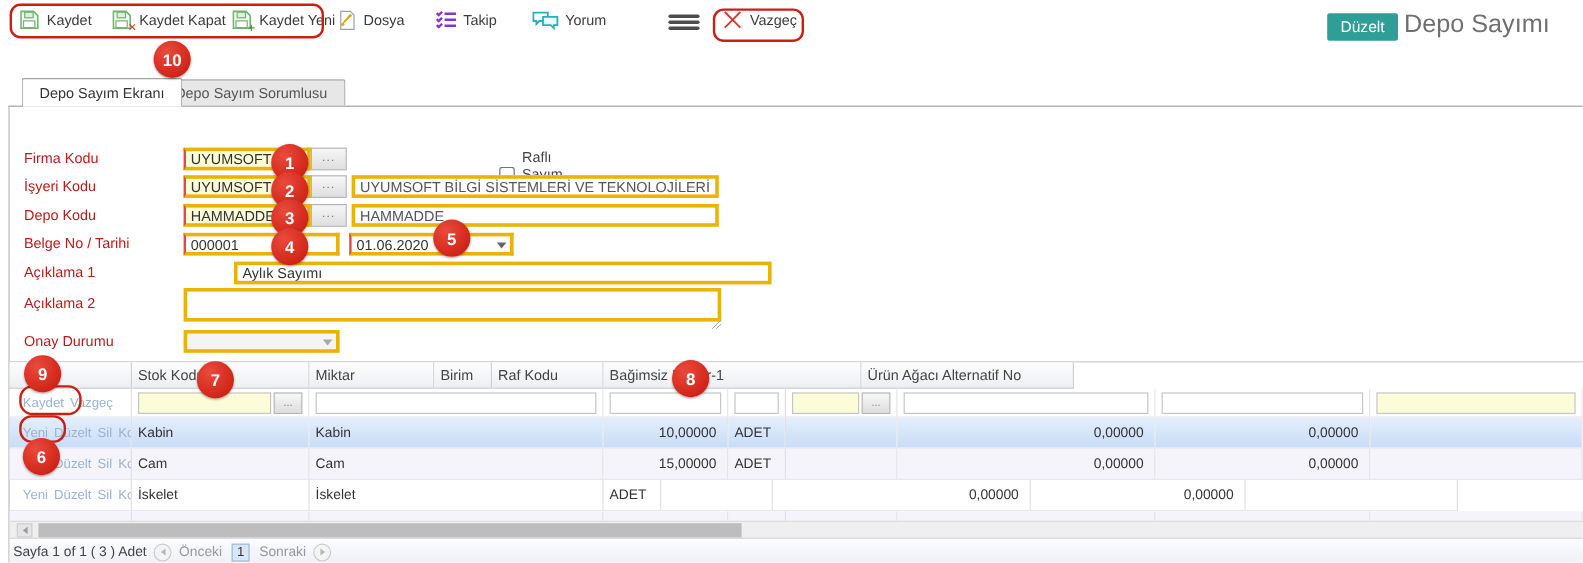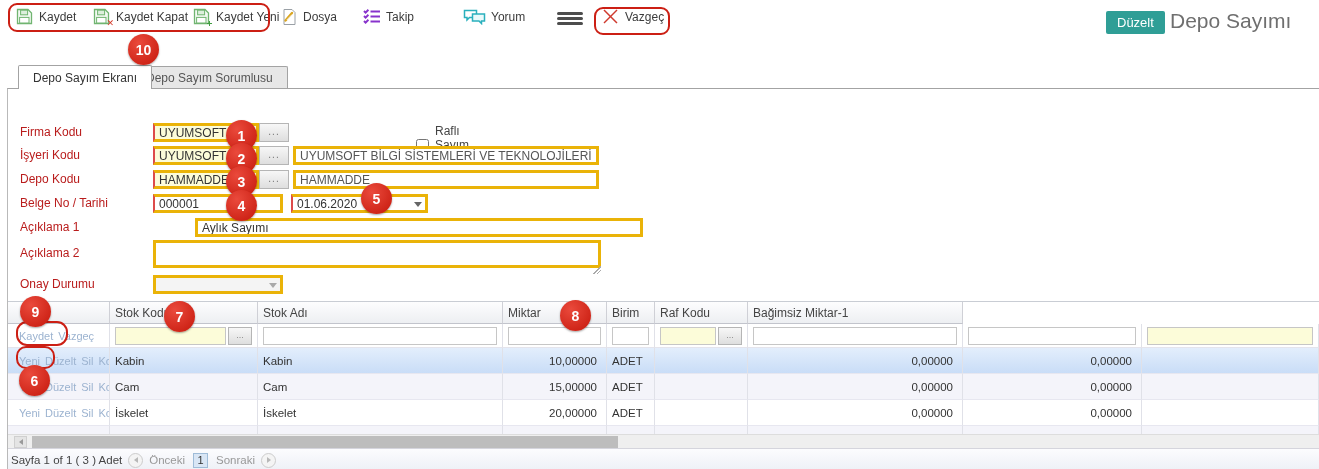--- a/index.html
+++ b/index.html
@@ -163,21 +163,21 @@
               <path d="M1 8 l1.6 1.6 L5.4 6.8"></path>
               <path d="M7.5 8.5 H17"></path>
               <path d="M1 13 l1.6 1.6 L5.4 11.8"></path>
               <path d="M7.5 13.5 H17"></path>
             </g>
           </svg>
       </span>
       <span>Takip</span>
     </div>
 
-    <div class="tb-item" style="left:463px">
+    <div class="tb-item" style="left:443px">
       <span class="icon-wrap" style="width:23px">
         <svg width="23" height="17" viewBox="0 0 23 17">
             <g fill="#fff" stroke="#2ab0bd" stroke-width="1.5">
               <path d="M1.5 2.5 h12 v7 h-7 l-2.5 2.5 v-2.5 h-2.5 z"></path>
               <path d="M9.5 6 h12 v7 h-3 v2.5 l-2.5 -2.5 h-6.5 z" fill="#eafafb"></path>
             </g>
           </svg>
       </span>
       <span>Yorum</span>
     </div>
@@ -256,25 +256,25 @@
       <span class="lbl">Onay Durumu</span>
       <span class="inp" style="left:145px;width:130px;background:#f4f4f4;"></span>
       <span class="combo-arrow" style="left:261px;top:8px;border-top-color:#a9a9a9"></span>
     </div>
 
     <div class="grid">
 
       <div class="grow ghead">
         <div class="cell ca"></div>
         <div class="cell cb">Stok Kodu</div>
-        <div class="cell cc">Stok Adı</div>
         <div class="cell cd">Miktar</div>
         <div class="cell ce">Birim</div>
         <div class="cell cf">Raf Kodu</div>
         <div class="cell cg">Bağimsiz Miktar-1</div>
+        <div class="cell ci">Ürün Ağacı Alternatif No</div>
       </div>
 
       <div class="grow gfilter">
         <div class="cell ca" style="padding-left:11px">
           <span class="rowlink">Kaydet</span>
           <span class="rowlink">Vazgeç</span>
         </div>
         <div class="cell cb">
           <input class="fin yellow redge" style="">
           <span class="flookup">...</span>
@@ -339,21 +339,20 @@
 
       <div class="grow gdata">
         <div class="cell ca" style="padding-left:11px">
           <span class="rowlink">Yeni</span>
           <span class="rowlink">Düzelt</span>
           <span class="rowlink">Sil</span>
           <span class="rowlink">Kopya</span>
         </div>
         <div class="cell cb">İskelet</div>
         <div class="cell cc">İskelet</div>
-        <div class="cell cd num">20,00000</div>
         <div class="cell ce">ADET</div>
         <div class="cell cf"></div>
         <div class="cell cg num">0,00000</div>
         <div class="cell ch num">0,00000</div>
         <div class="cell ci"></div>
       </div>
 
       <div class="grow gempty">
         <div class="cell ca stripe"></div>
           <div class="cell cb stripe"></div>

